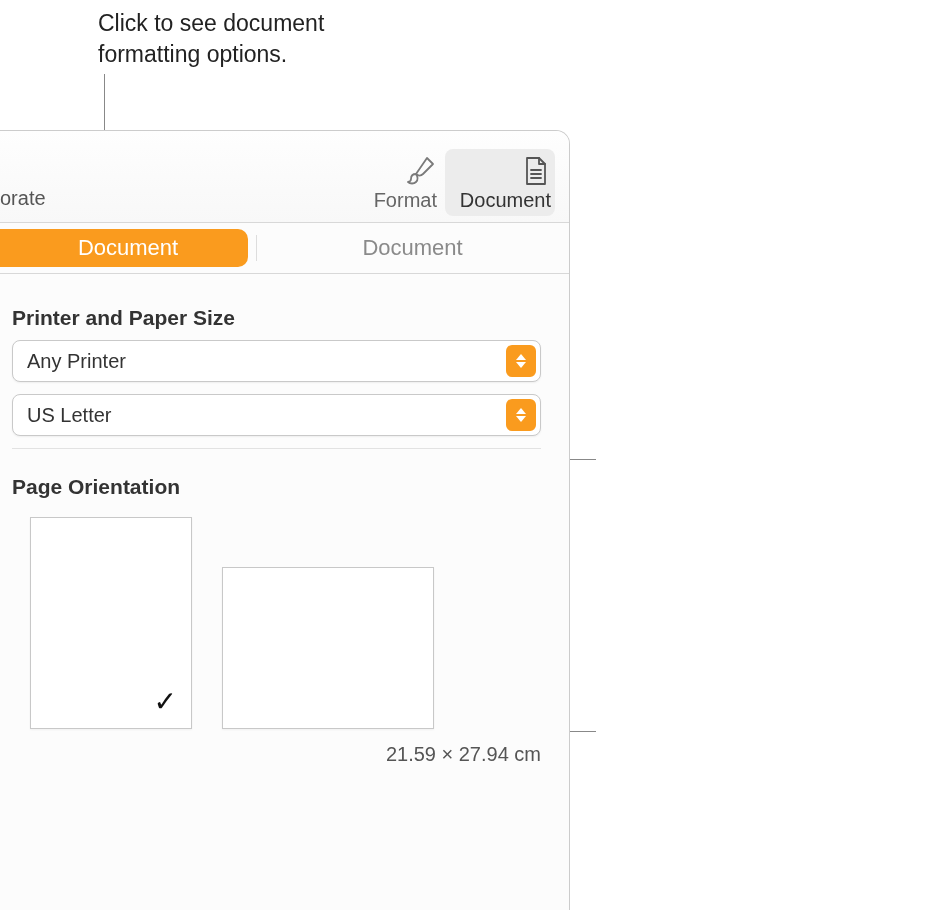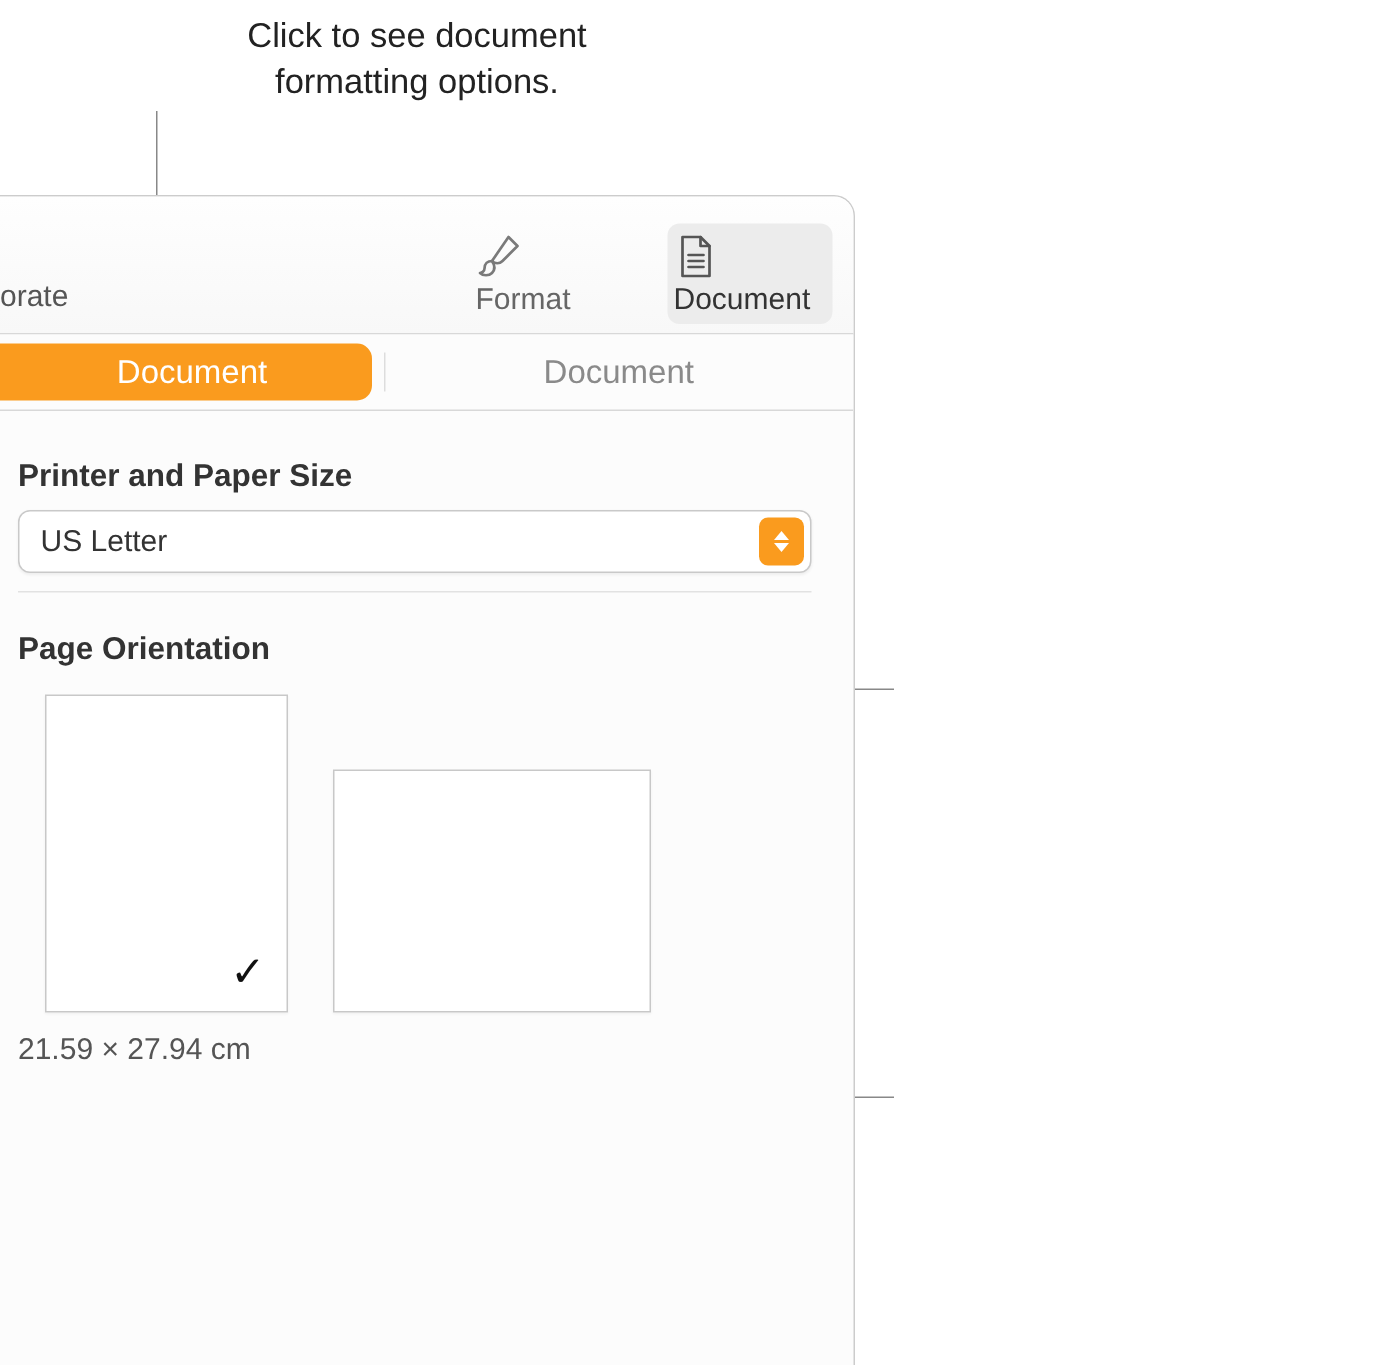--- a/index.html
+++ b/index.html
@@ -45,36 +45,36 @@
     box-shadow: 0 0 0 rgba(0,0,0,0);
   }
 
   
   .toolbar {
     height: 92px;
     border-bottom: 1px solid #d8d8d8;
     display: flex;
     align-items: flex-end;
     padding: 0 14px 6px 0;
-    gap: 22px;
+    gap: 4px;
     box-sizing: border-box;
     background: linear-gradient(#fefefe, #f8f8f8);
   }
   .tool-left-fragment {
     position: absolute;
     left: 0;
     top: 56px;
     font-size: 20px;
     color: #555;
   }
   .tool-spacer { flex: 1; }
   .tool-item {
     display: flex;
     flex-direction: column;
-    align-items: flex-start;
+    align-items: flex-end;
     width: 110px;
     gap: 2px;
     color: #666;
     font-size: 20px;
     border-radius: 8px;
     padding: 6px 4px 4px 4px;
     box-sizing: border-box;
   }
   .tool-item.selected {
     background: #ececec;
@@ -191,35 +191,35 @@
   .thumb.portrait { width: 160px; height: 210px; }
   .thumb.landscape { width: 210px; height: 160px; }
   .thumb .check {
     position: absolute;
     right: 14px;
     bottom: 10px;
     font-size: 28px;
     color: #111;
   }
   .dims {
-    text-align: left;
+    text-align: right;
     font-size: 20px;
     color: #555;
     margin-top: 14px;
     width: 100%;
   }
 
   
 </style>
 </head>
 <body>
 
 <div class="stage">
 
-  <div class="callout" style="left:98px; top:8px; width:360px;text-align:center;">Click to see document
+  <div class="callout" style="left:98px; top:8px; width:360px;">Click to see document
 formatting options.</div>
   <div class="callout-line" style="left:104px; top:74px; width:1px; height:176px;"></div>
 
   <div class="callout-line" style="left:538px; top:459px; width:58px; height:1px;"></div>
 
   <div class="callout-line" style="left:492px; top:731px; width:104px; height:1px;"></div>
 
   <div class="panel">
 
     <div class="toolbar">
@@ -256,20 +256,24 @@
       <div class="inspector-tab">
         <span class="tab-sep"></span>
         <span class="label">Document</span>
       </div>
     </div>
 
     <div class="body">
 
       <div class="section-title">Printer and Paper Size</div>
 
+      <div class="popup">
+        <span>Any Printer</span>
+        <span class="stepper"></span>
+      </div>
 
       <div class="popup">
         <span>US Letter</span>
         <span class="stepper"></span>
       </div>
 
       <div class="divider"></div>
 
       <div class="section-title" style="margin-top:26px;">Page Orientation</div>
 

